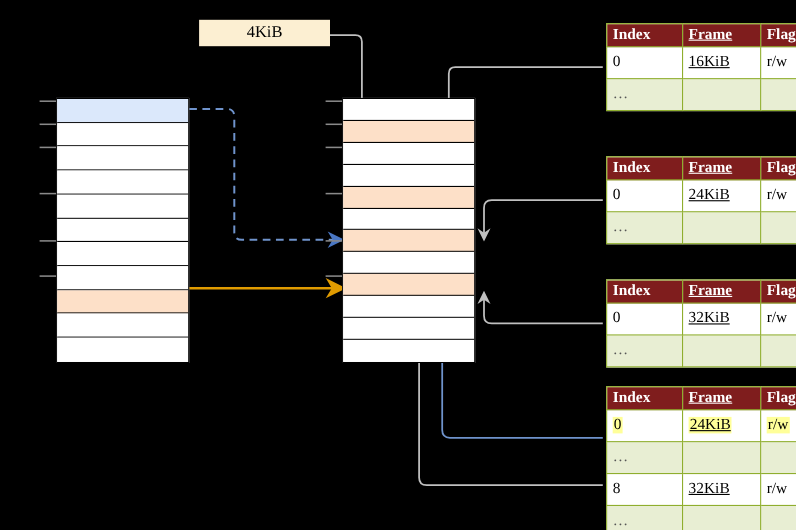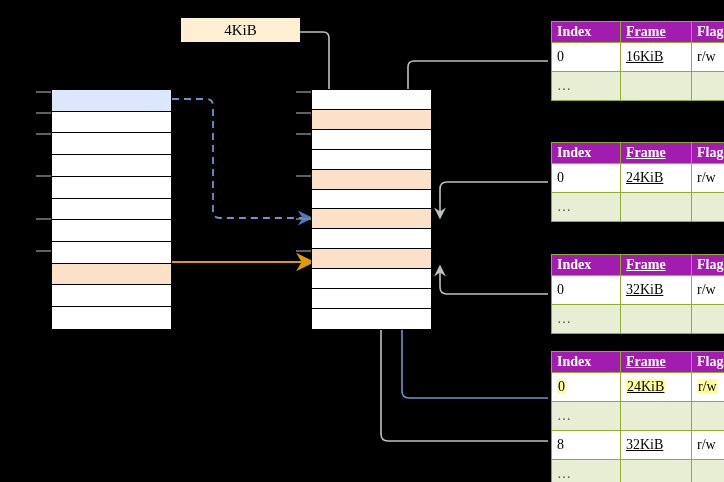--- a/index.html
+++ b/index.html
@@ -16,21 +16,21 @@
   .cell.peach{background:#fde0c8;}
 
   
   .labelbox{position:absolute;background:#fcefd2;border:none;color:#000;
             display:flex;align-items:center;justify-content:center;
             font-size:15px;line-height:1;}
 
   
   .ptable{position:absolute;border-collapse:collapse;background:#fff;
           font-size:14px;table-layout:fixed;}
-  .ptable th{background:#a21caf;color:#fff;font-weight:bold;text-align:left;
+  .ptable th{background:#7f1d1d;color:#fff;font-weight:bold;text-align:left;
              padding:2px 5px;border:1px solid #8fae2e;font-size:14px;}
   .ptable td{background:#fff;color:#000;text-align:left;padding:2px 5px;
              border:1px solid #8fae2e;height:24px;font-size:14px;}
   .ptable tr.dots td{background:#e8eed3;color:#555;}
   .hl{background:#ffff99;padding:0 1px;}
   .col-i{width:58px;}
   .col-f{width:60px;text-decoration:underline;}
   .col-g{width:50px;}
 </style>
 </head>

